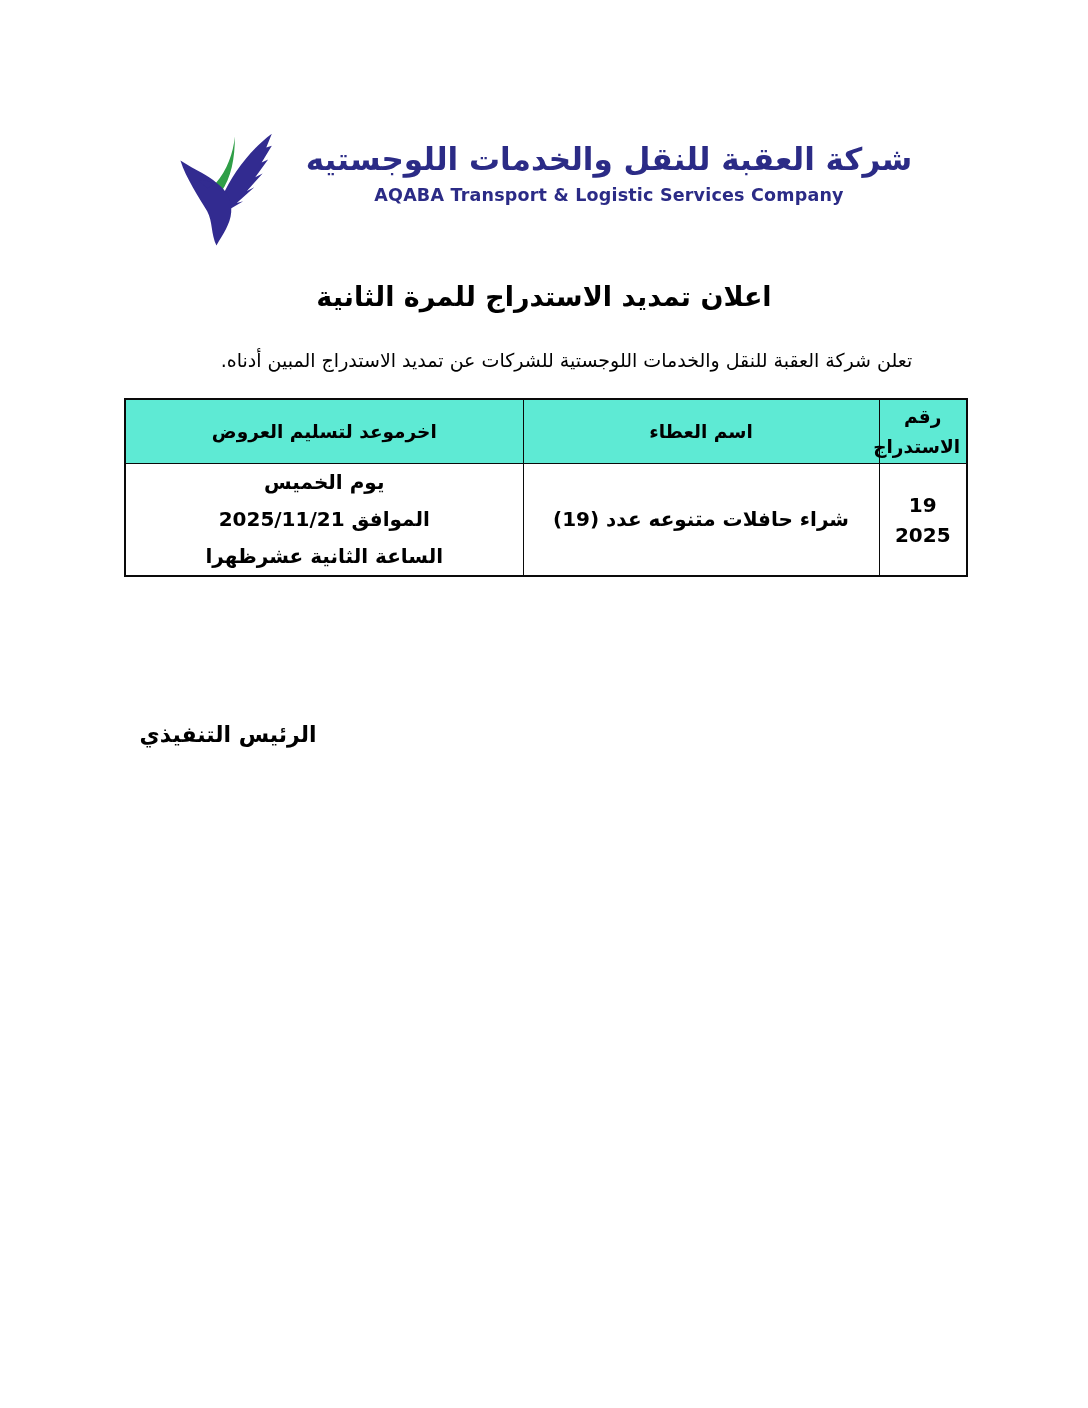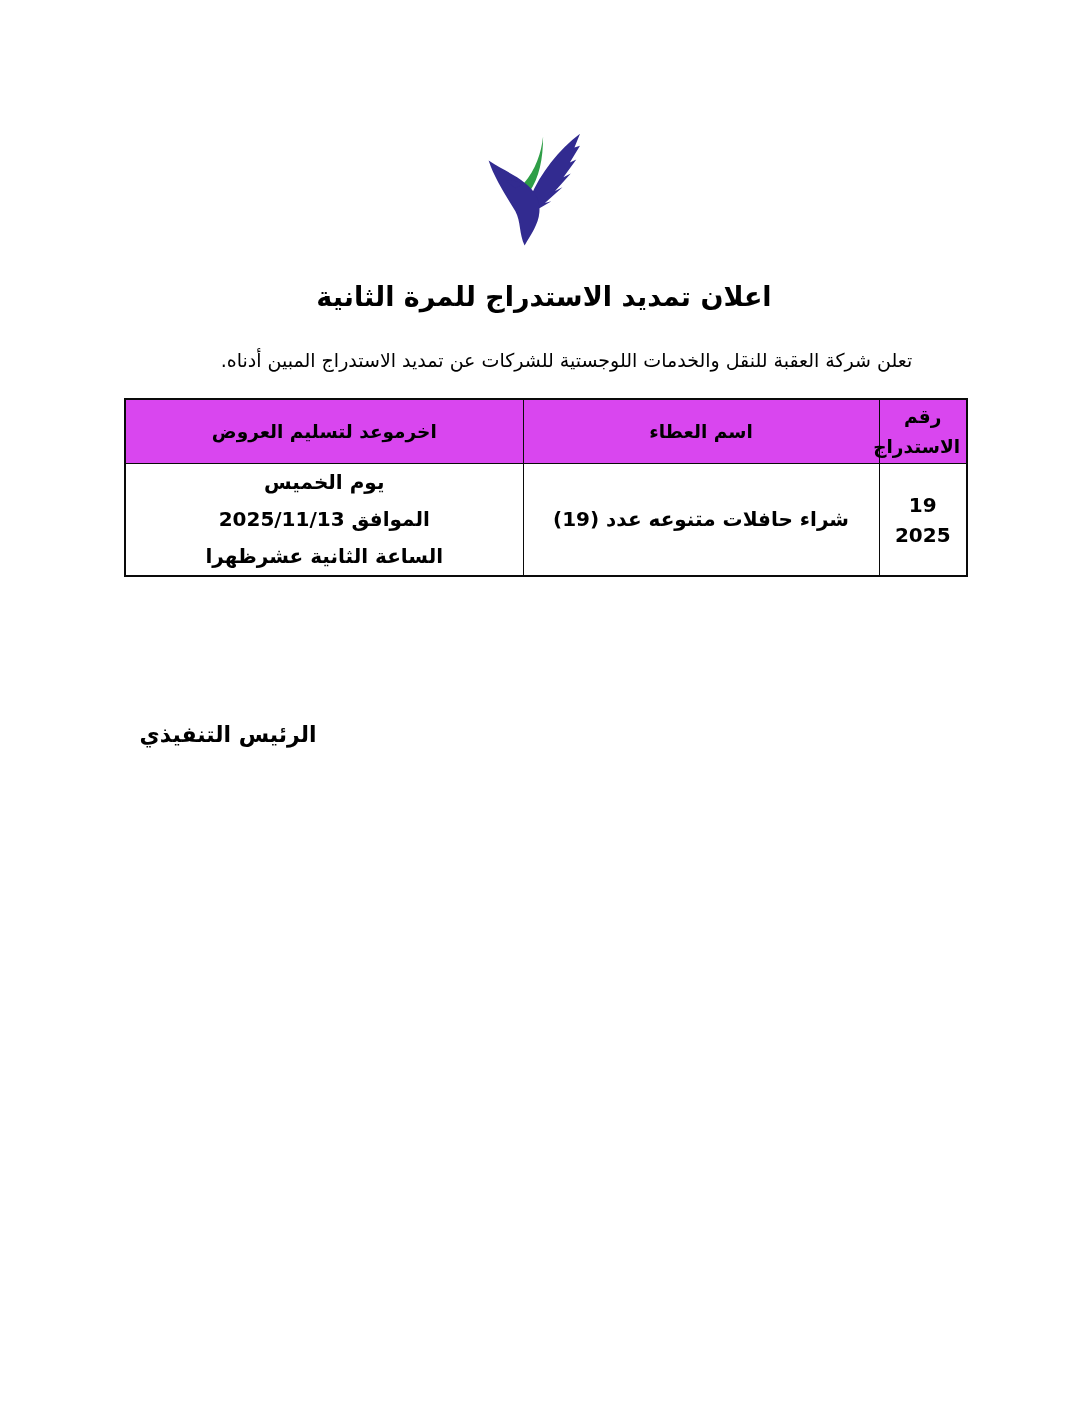--- a/index.html
+++ b/index.html
@@ -61,21 +61,21 @@
     width:100%;
     border-collapse:collapse;
     border:2.5px solid #0a0a0a;
     table-layout:fixed;
   }
   .tender-table th, .tender-table td {
     border:1.6px solid #0a0a0a;
     text-align:center; vertical-align:middle;
     font-weight:bold;
   }
-  .tender-table thead tr { height:58px; background:#d946ef; }
+  .tender-table thead tr { height:58px; background:#5eead4; }
   .tender-table tbody tr { height:112px; background:#ffffff; }
   .col-number   { width:88px; }
   .col-name     { width:356px; }
   .col-deadline { width:398px; }
   .tender-table th { font-size:18.5px; line-height:1.6; padding:2px 6px; }
   .tender-table td { font-size:20px; }
   .cell-line { line-height:1.85; }
   .number-line { line-height:1.0; margin:10px 0; font-size:20px; }
 
   
@@ -108,20 +108,24 @@
       <path d="M 5 30
                C 22 41 35 46 44 54
                C 56 63 61 74 60 86
                C 59 99 51 110 44 122
                C 38 110 40 96 34 85
                C 25 70 11 49 5 30 Z" fill="#322b90"></path>
 
       <path d="M 24 52 C 30 50 36 52 41 56 L 34 60 C 30 57 27 54 24 52 Z" fill="#322b90"></path>
     </svg>
   </div>
+  <div class="logo-text">
+    <div class="logo-arabic">شركة العقبة للنقل والخدمات اللوجستيه</div>
+    <div class="logo-english">AQABA Transport &amp; Logistic Services Company</div>
+  </div>
 </div>
 
 <div class="doc-title">اعلان تمديد الاستدراج  للمرة الثانية</div>
 <div class="doc-intro">تعلن شركة العقبة للنقل والخدمات اللوجستية للشركات عن تمديد الاستدراج المبين أدناه.</div>
 
 <div class="tender-table-wrap">
   <table class="tender-table">
     <thead>
       <tr>
         <th class="col-number">رقم الاستدراج</th>
@@ -133,21 +137,21 @@
       <tr>
         <td>
           <div class="number-line">19</div>
           <div class="number-line">2025</div>
         </td>
         <td>
           <div class="cell-line">شراء حافلات متنوعه عدد (19)</div>
         </td>
         <td>
           <div class="cell-line">يوم الخميس</div>
-          <div class="cell-line">الموافق 2025/11/13</div>
+          <div class="cell-line">الموافق 2025/11/21</div>
           <div class="cell-line">الساعة الثانية عشرظهرا</div>
         </td>
       </tr>
     </tbody>
   </table>
 </div>
 
 <div class="signature-block">
   <div class="signature-title">الرئيس التنفيذي</div>
 </div>

